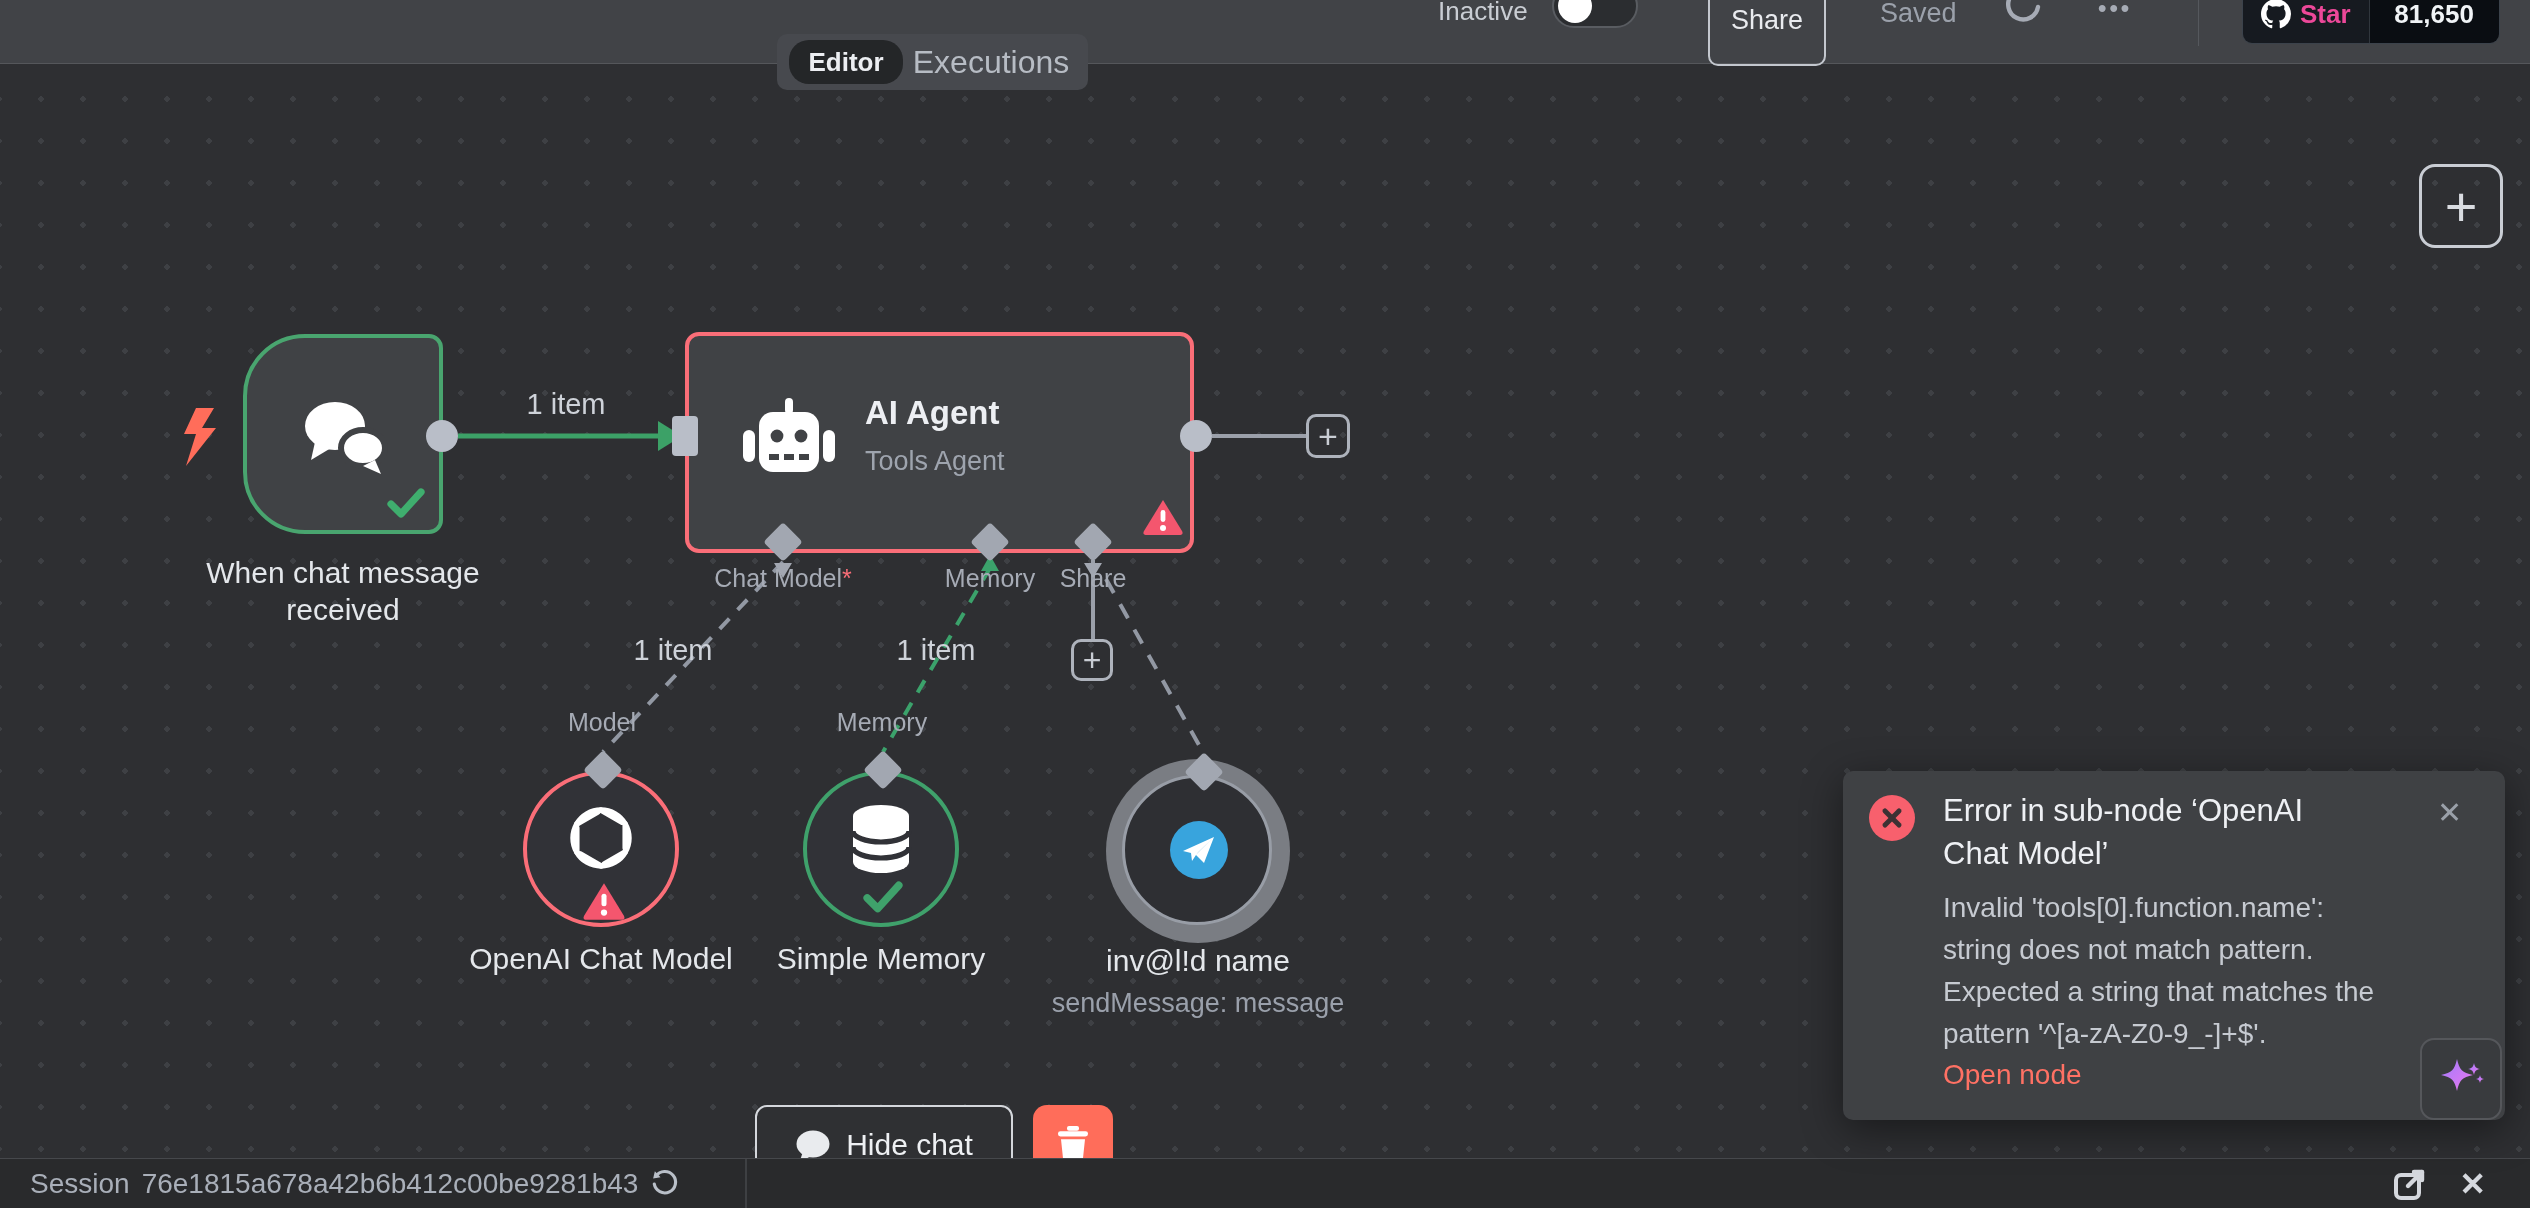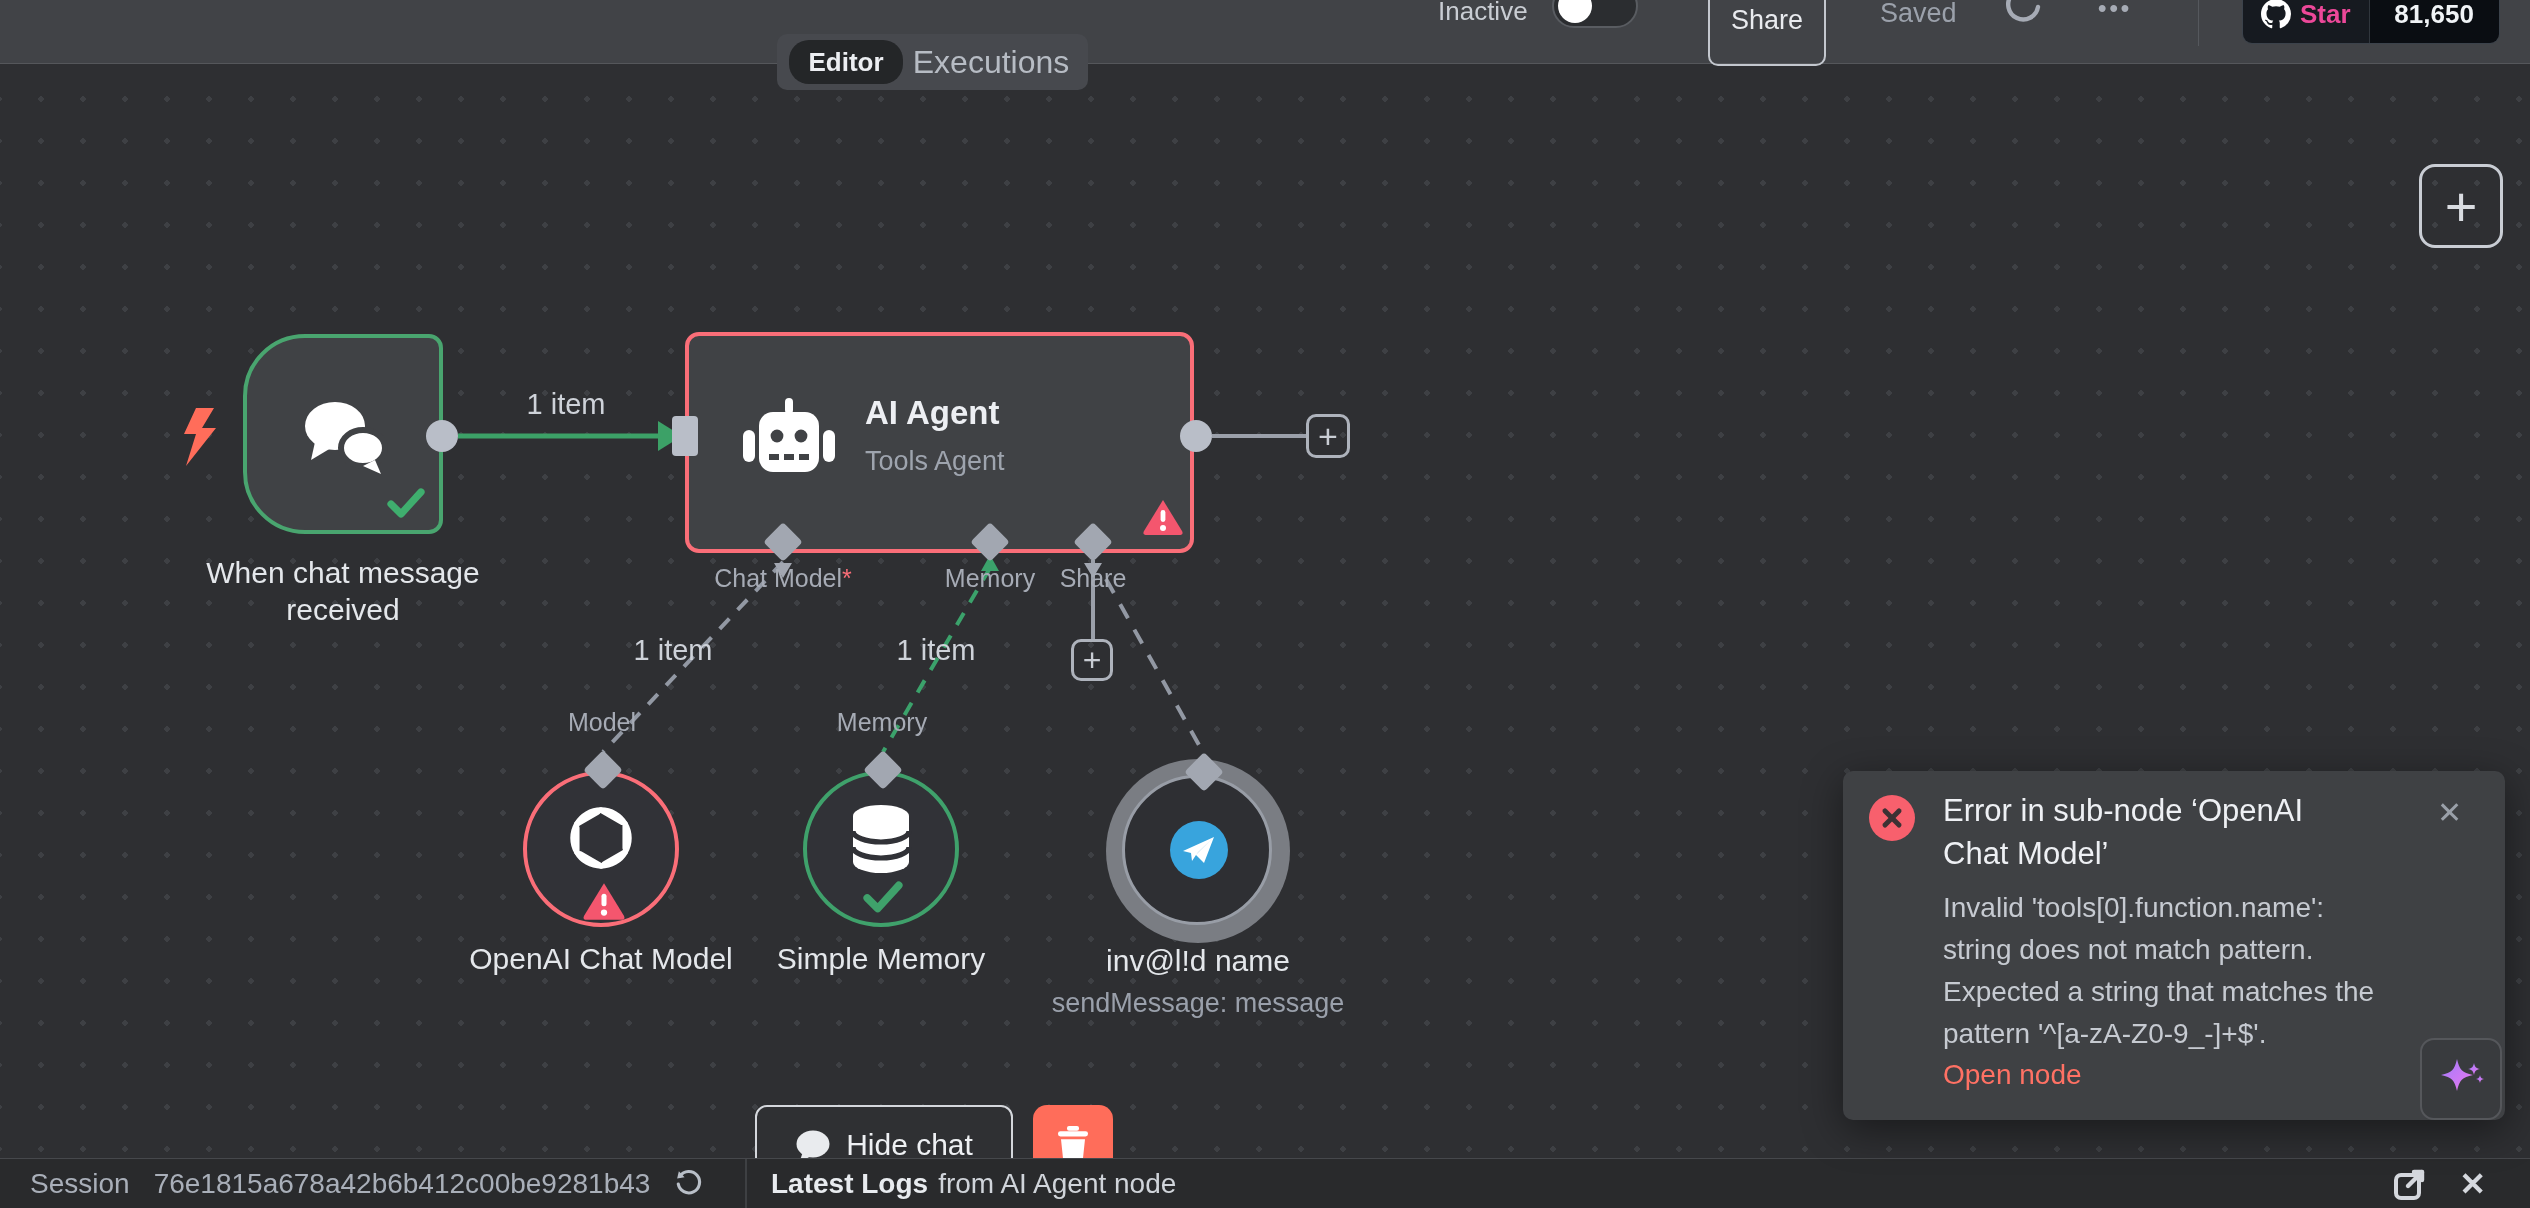--- a/index.html
+++ b/index.html
@@ -109,21 +109,21 @@
   .toast-body { position:absolute; left:100px; top:116px; width:442px;
     font-size:28px; line-height:42px; color:#c6cad1; }
   .toast-action { position:absolute; left:100px; top:288px; font-size:28px; color:#ff7164; }
   .ai-btn { position:absolute; left:2420px; top:1038px; width:82px; height:82px;
     background:#393b3e; border:2px solid #55575b; border-radius:14px;
     display:flex; align-items:center; justify-content:center; z-index:9; }
   
   .bottom-bar { position:absolute; left:0; top:1158px; width:2530px; height:50px;
     background:#292a2c; border-top:1px solid #46484c; z-index:5; }
   .session-row { position:absolute; left:30px; top:0; height:50px;
-    display:flex; align-items:center; gap:24px; font-size:28px; color:#a9afb9; }
+    display:flex; align-items:center; gap:12px; font-size:28px; color:#a9afb9; }
   .bb-divider { position:absolute; left:745px; top:0; width:2px; height:50px; background:#3e4043; }
   .logs-row { position:absolute; left:771px; top:0; height:50px;
     display:flex; align-items:center; gap:10px; font-size:28px; }
   .logs-title { font-weight:bold; color:#e8ebef; }
   .logs-suffix { color:#d0d4da; }
   .bb-right { position:absolute; right:44px; top:0; height:50px;
     display:flex; align-items:center; gap:32px; color:#d5d8de; }
   .bb-close { font-size:32px; font-weight:bold; color:#d5d8de; }
 </style>
 </head>
@@ -361,24 +361,20 @@
   <div class="bottom-bar">
     <div class="session-row">
       <span>Session</span>
       <span>76e1815a678a42b6b412c00be9281b43</span>
       <svg width="30" height="30" viewBox="0 0 21 21">
         <path d="M4.2 5 A 7.5 7.5 0 1 1 3 10.5" fill="none" stroke="#b9bfc8" stroke-width="2.2" stroke-linecap="round"></path>
         <polygon points="7.4,5.8 2.2,6.6 3.4,1.6" fill="#b9bfc8"></polygon>
       </svg>
     </div>
     <div class="bb-divider"></div>
-    <div class="logs-row">
-      <span class="logs-title">Latest Logs</span>
-      <span class="logs-suffix">from AI Agent node</span>
-    </div>
     <div class="bb-right">
       <svg width="34" height="34" viewBox="0 0 17 17">
         <rect x="1.5" y="4" width="11.5" height="11.5" rx="2.5" fill="none" stroke="#d5d8de" stroke-width="2"></rect>
         <line x1="7.5" y1="9.5" x2="14.5" y2="2.5" stroke="#d5d8de" stroke-width="2.2" stroke-linecap="round"></line>
         <polyline points="10.5,2.5 14.5,2.5 14.5,6.5" fill="none" stroke="#d5d8de" stroke-width="2.2" stroke-linecap="round" stroke-linejoin="round"></polyline>
       </svg>
       <span class="bb-close">✕</span>
     </div>
   </div>
 

